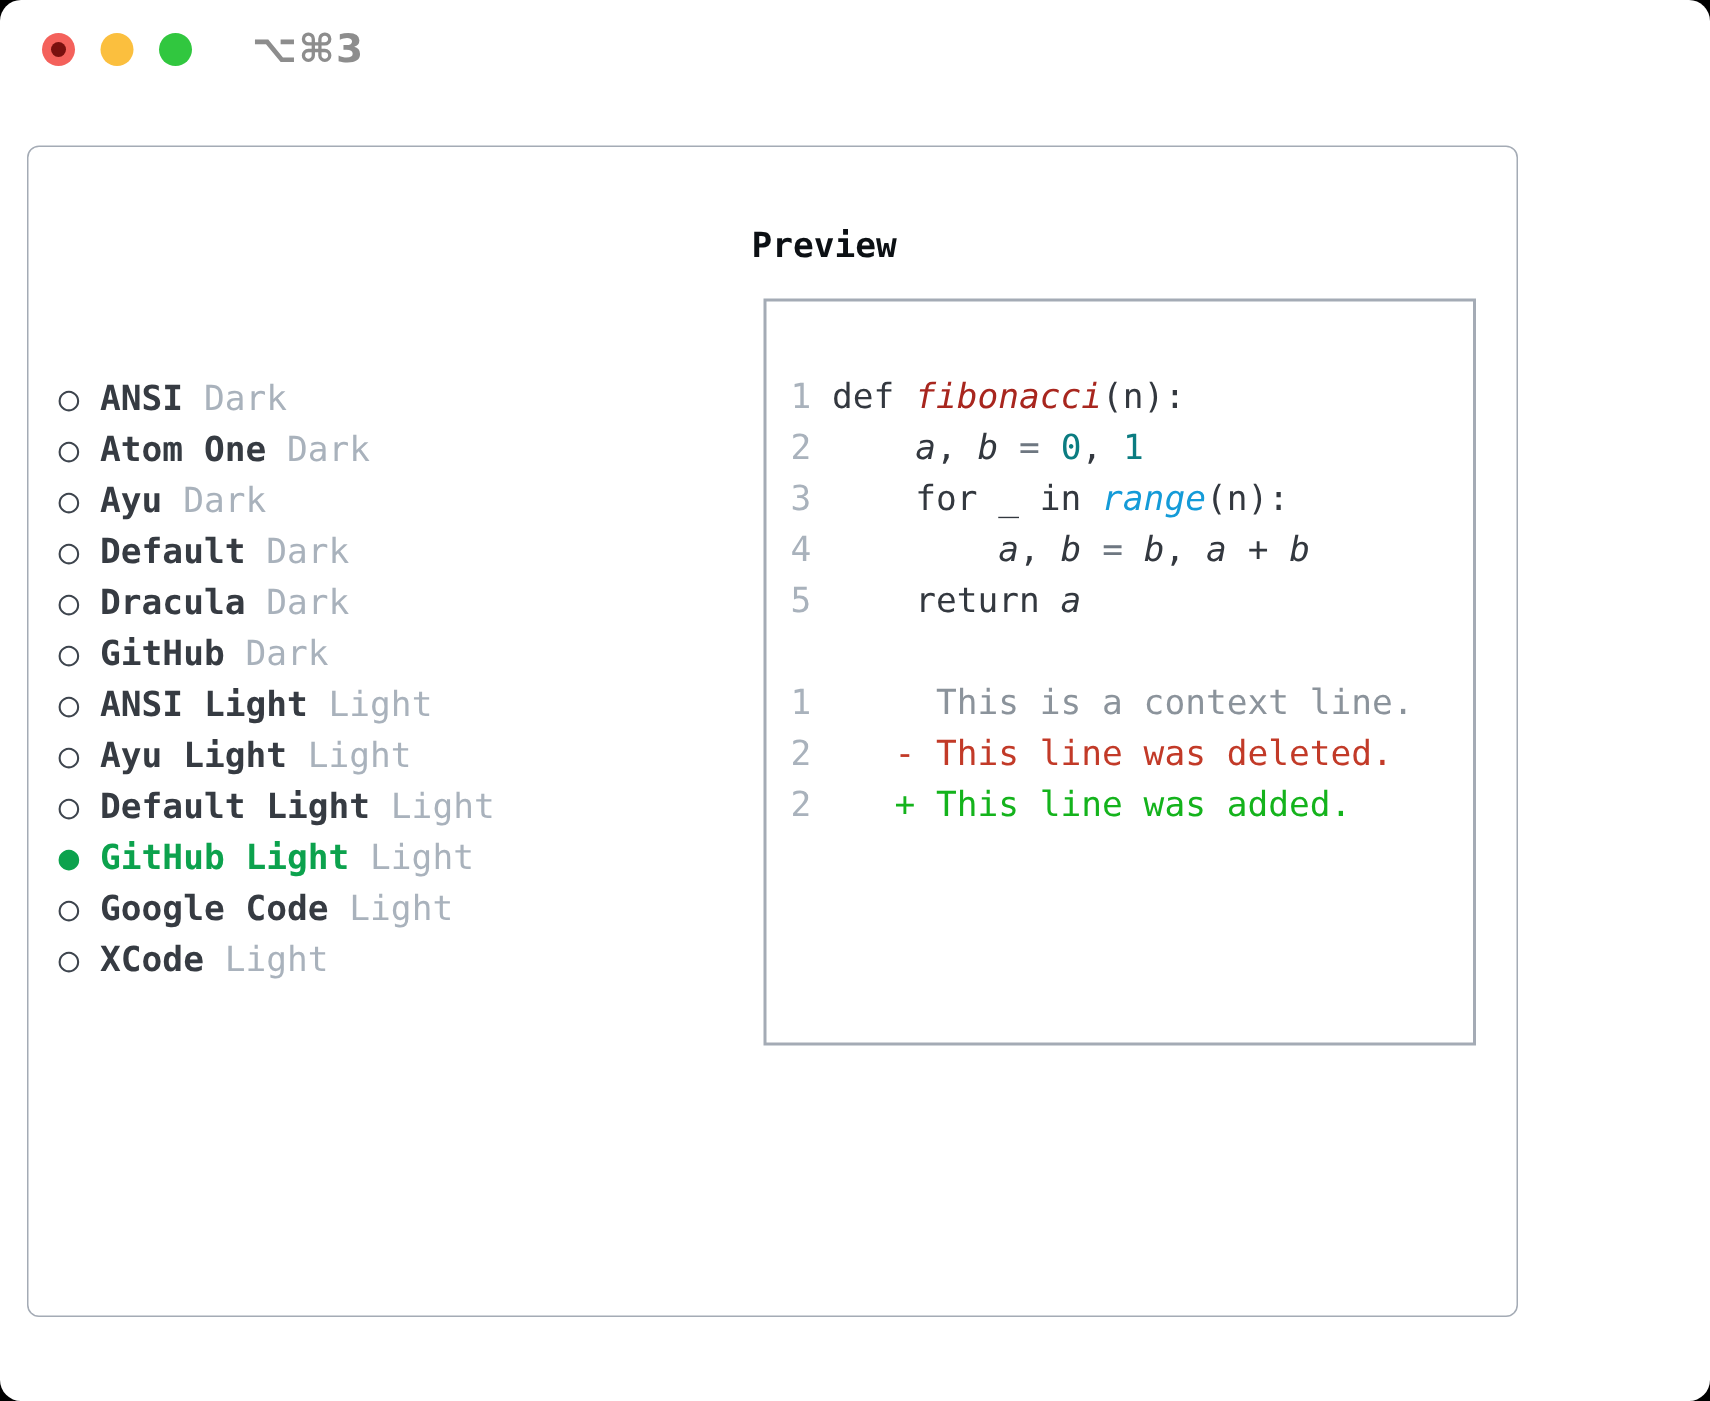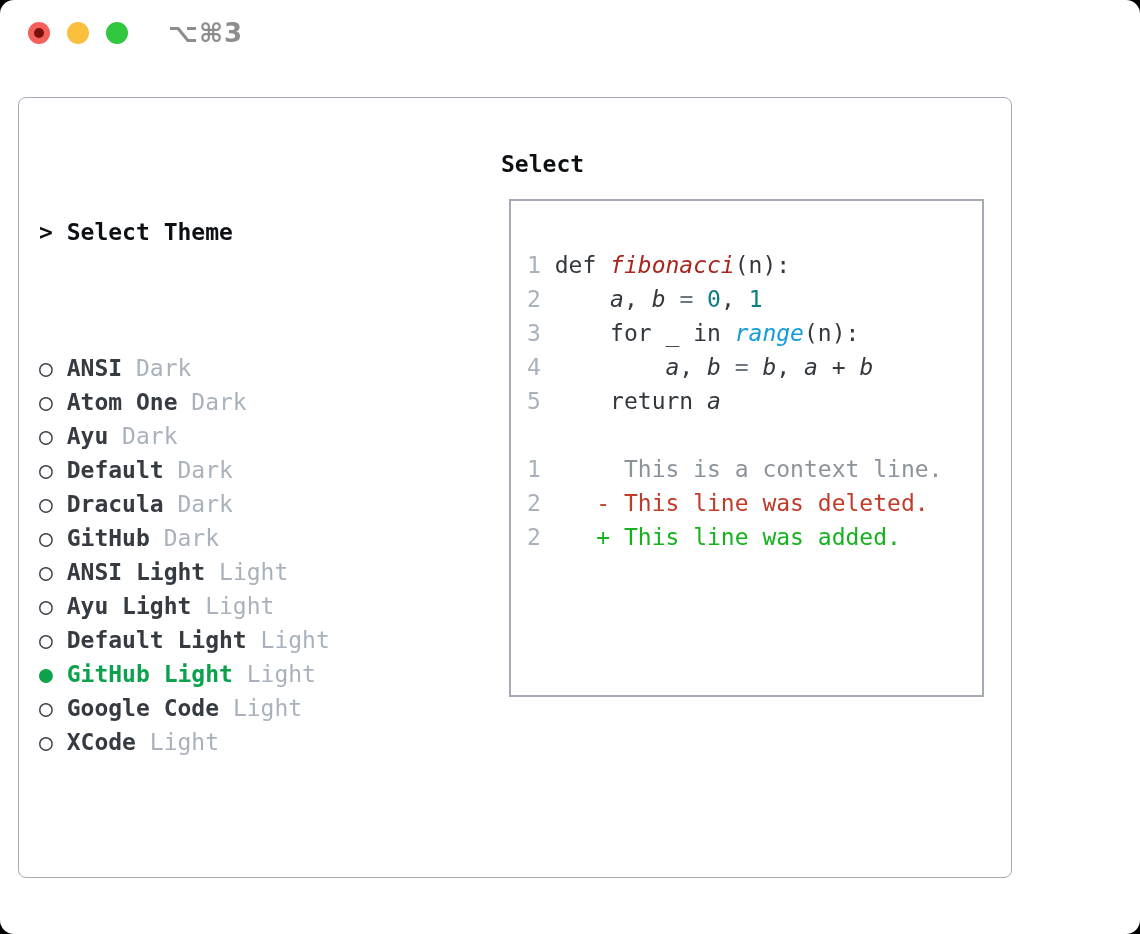--- a/index.html
+++ b/index.html
@@ -102,36 +102,35 @@
         <span class="dot"></span>
       </span>
     <span class="light yellow"></span>
     <span class="light green"></span>
     <span class="win-title">⌥⌘3</span>
   </div>
 
   <div class="panel">
 
     <div class="left-pane">
-      <div class="row hdr"><span class="mark" id="focus-mark">&gt; </span><span>Select Theme</span></div>
 
       <div id="theme-list"><div class="row"><span class="mark">○ </span><span class="nm">ANSI</span><span class="tag"> Dark</span></div><div class="row"><span class="mark">○ </span><span class="nm">Atom One</span><span class="tag"> Dark</span></div><div class="row"><span class="mark">○ </span><span class="nm">Ayu</span><span class="tag"> Dark</span></div><div class="row"><span class="mark">○ </span><span class="nm">Default</span><span class="tag"> Dark</span></div><div class="row"><span class="mark">○ </span><span class="nm">Dracula</span><span class="tag"> Dark</span></div><div class="row"><span class="mark">○ </span><span class="nm">GitHub</span><span class="tag"> Dark</span></div><div class="row"><span class="mark">○ </span><span class="nm">ANSI Light</span><span class="tag"> Light</span></div><div class="row"><span class="mark">○ </span><span class="nm">Ayu Light</span><span class="tag"> Light</span></div><div class="row"><span class="mark">○ </span><span class="nm">Default Light</span><span class="tag"> Light</span></div><div class="row sel"><span class="mark">● </span><span class="nm">GitHub Light</span><span class="tag"> Light</span></div><div class="row"><span class="mark">○ </span><span class="nm">Google Code</span><span class="tag"> Light</span></div><div class="row"><span class="mark">○ </span><span class="nm">XCode</span><span class="tag"> Light</span></div></div>
 
       <div class="row blank"> </div>
 
       
 
       
 
       
 
       
       
     </div>
 
-    <div class="preview-header">Select</div>
+    <div class="preview-header">Preview</div>
 
     <div class="preview-box">
       <div class="preview-lines" id="preview-lines"><div class="pline"><span class="tk-num">1 </span><span class="tk-dark">def </span><span class="tk-red it">fibonacci</span><span class="tk-dark">(n):</span></div><div class="pline"><span class="tk-num">2 </span><span class="tk-dark">    </span><span class="tk-dark it">a</span><span class="tk-dark">, </span><span class="tk-dark it">b</span><span class="tk-dark"> </span><span class="tk-op">=</span><span class="tk-dark"> </span><span class="tk-teal">0</span><span class="tk-dark">, </span><span class="tk-teal">1</span></div><div class="pline"><span class="tk-num">3 </span><span class="tk-dark">    for _ in </span><span class="tk-blue it">range</span><span class="tk-dark">(n):</span></div><div class="pline"><span class="tk-num">4 </span><span class="tk-dark">        </span><span class="tk-dark it">a</span><span class="tk-dark">, </span><span class="tk-dark it">b</span><span class="tk-dark"> </span><span class="tk-op">=</span><span class="tk-dark"> </span><span class="tk-dark it">b</span><span class="tk-dark">, </span><span class="tk-dark it">a</span><span class="tk-dark"> + </span><span class="tk-dark it">b</span></div><div class="pline"><span class="tk-num">5 </span><span class="tk-dark">    return </span><span class="tk-dark it">a</span></div><div class="pline">&nbsp;</div><div class="pline"><span class="tk-num">1</span><span class="tk-ctx">      This is a context line.</span></div><div class="pline"><span class="tk-num">2</span><span class="tk-dark">    </span><span class="tk-del">- This line was deleted.</span></div><div class="pline"><span class="tk-num">2</span><span class="tk-dark">    </span><span class="tk-add">+ This line was added.</span></div></div>
     </div>
 
   </div>
 </div>
 
 </body></html>

